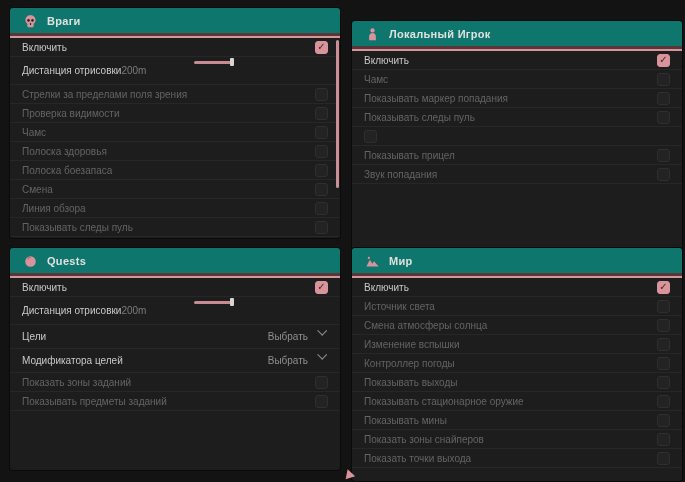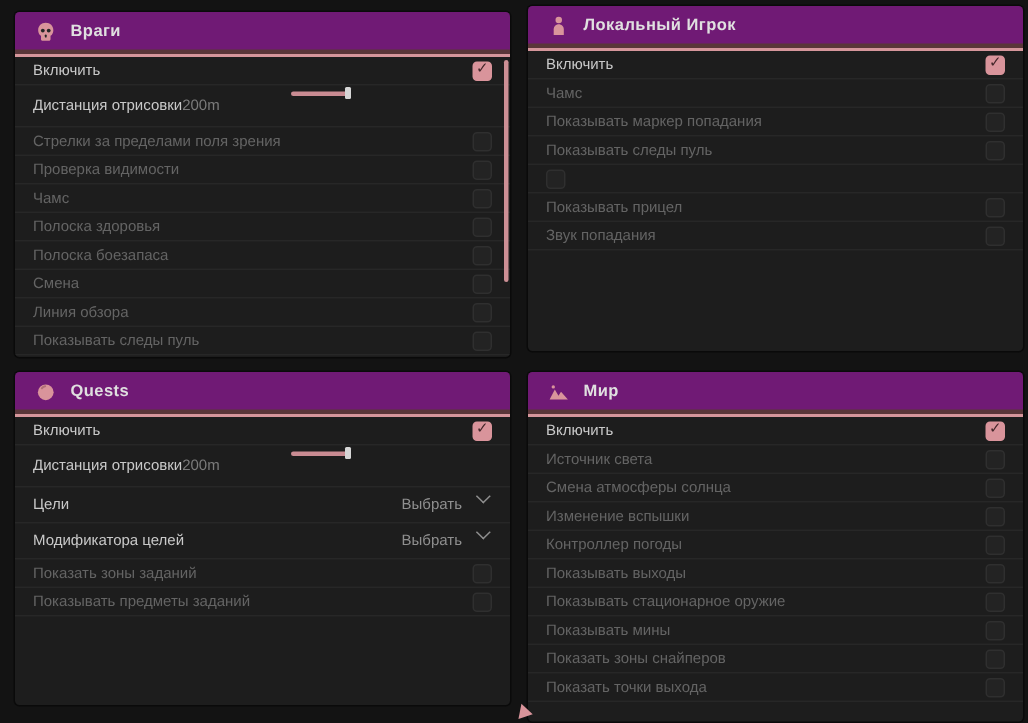--- a/index.html
+++ b/index.html
@@ -7,21 +7,21 @@
     width:685px;height:482px;position:relative;overflow:hidden;
     background:#131313;
     font-family:"Liberation Sans","DejaVu Sans",sans-serif;
   }
   .panel{
     position:absolute;background:#1d1d1d;border-radius:3px;
     box-shadow:0 0 0 1px #0a0a0a;overflow:hidden;
   }
   .panel-header{
     height:28px;display:flex;align-items:center;gap:9px;padding:0 13px;
-    background:#701a75;border-bottom:2px solid #d5969b;
+    background:#0f766e;border-bottom:2px solid #d5969b;
     box-shadow:inset 0 -3px 0 #5a3639;
   }
   .panel-title{
     font-size:11px;font-weight:bold;color:#e0e0e0;letter-spacing:.3px;
     padding-bottom:2px;
   }
   .panel-icon{width:15px;height:15px;flex:0 0 auto;margin-bottom:2px}
   .panel-body{position:relative}
   .row{
     display:flex;align-items:center;justify-content:space-between;
@@ -121,21 +121,21 @@
         <div class="checkbox"></div>
       </div>
       <div class="row cb">
         <span class="lbl">Показывать следы пуль</span>
         <div class="checkbox"></div>
       </div>
     </div>
   <div class="vscroll" style="height:148px;top:32px"></div>
 </div>
 
-<div class="panel" style="left:352px;top:4px;width:330px;height:230px">
+<div class="panel" style="left:352px;top:21px;width:330px;height:230px">
   <div class="panel-header">
     <svg class="panel-icon" viewBox="0 0 16 16">
       <circle cx="8" cy="3.6" r="2.3" fill="#d9949b"></circle>
       <path d="M4.4 14.2v-4.1c0-2.1 1.6-3.6 3.6-3.6s3.6 1.5 3.6 3.6v4.1z" fill="#d9949b"></path>
     </svg>
     <span class="panel-title">Локальный Игрок</span>
   </div>
   <div class="panel-body">
       <div class="row cb">
         <span class="lbl bright">Включить</span>

